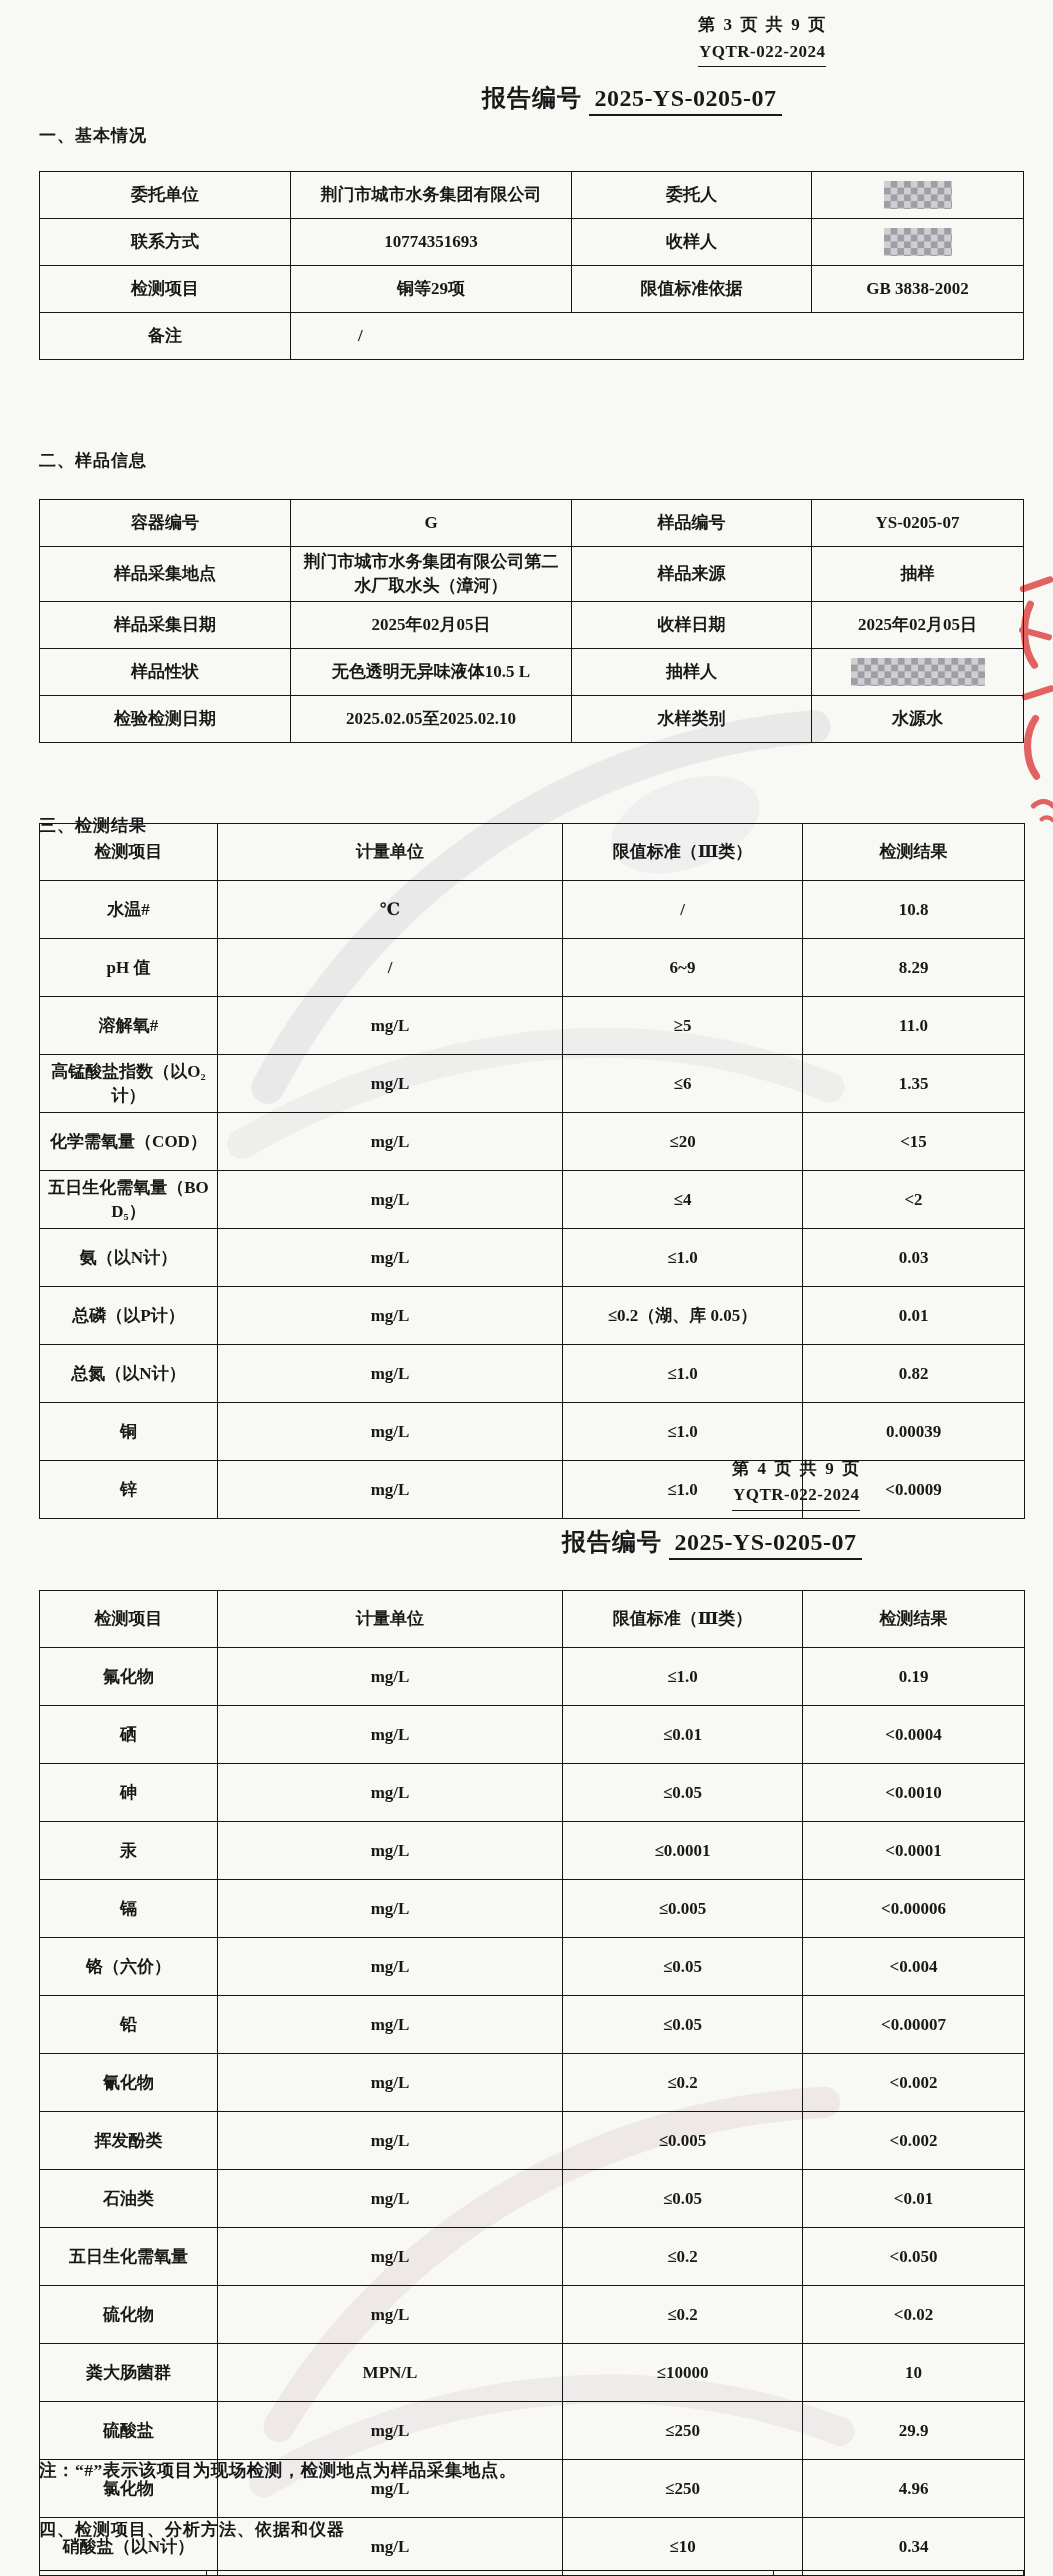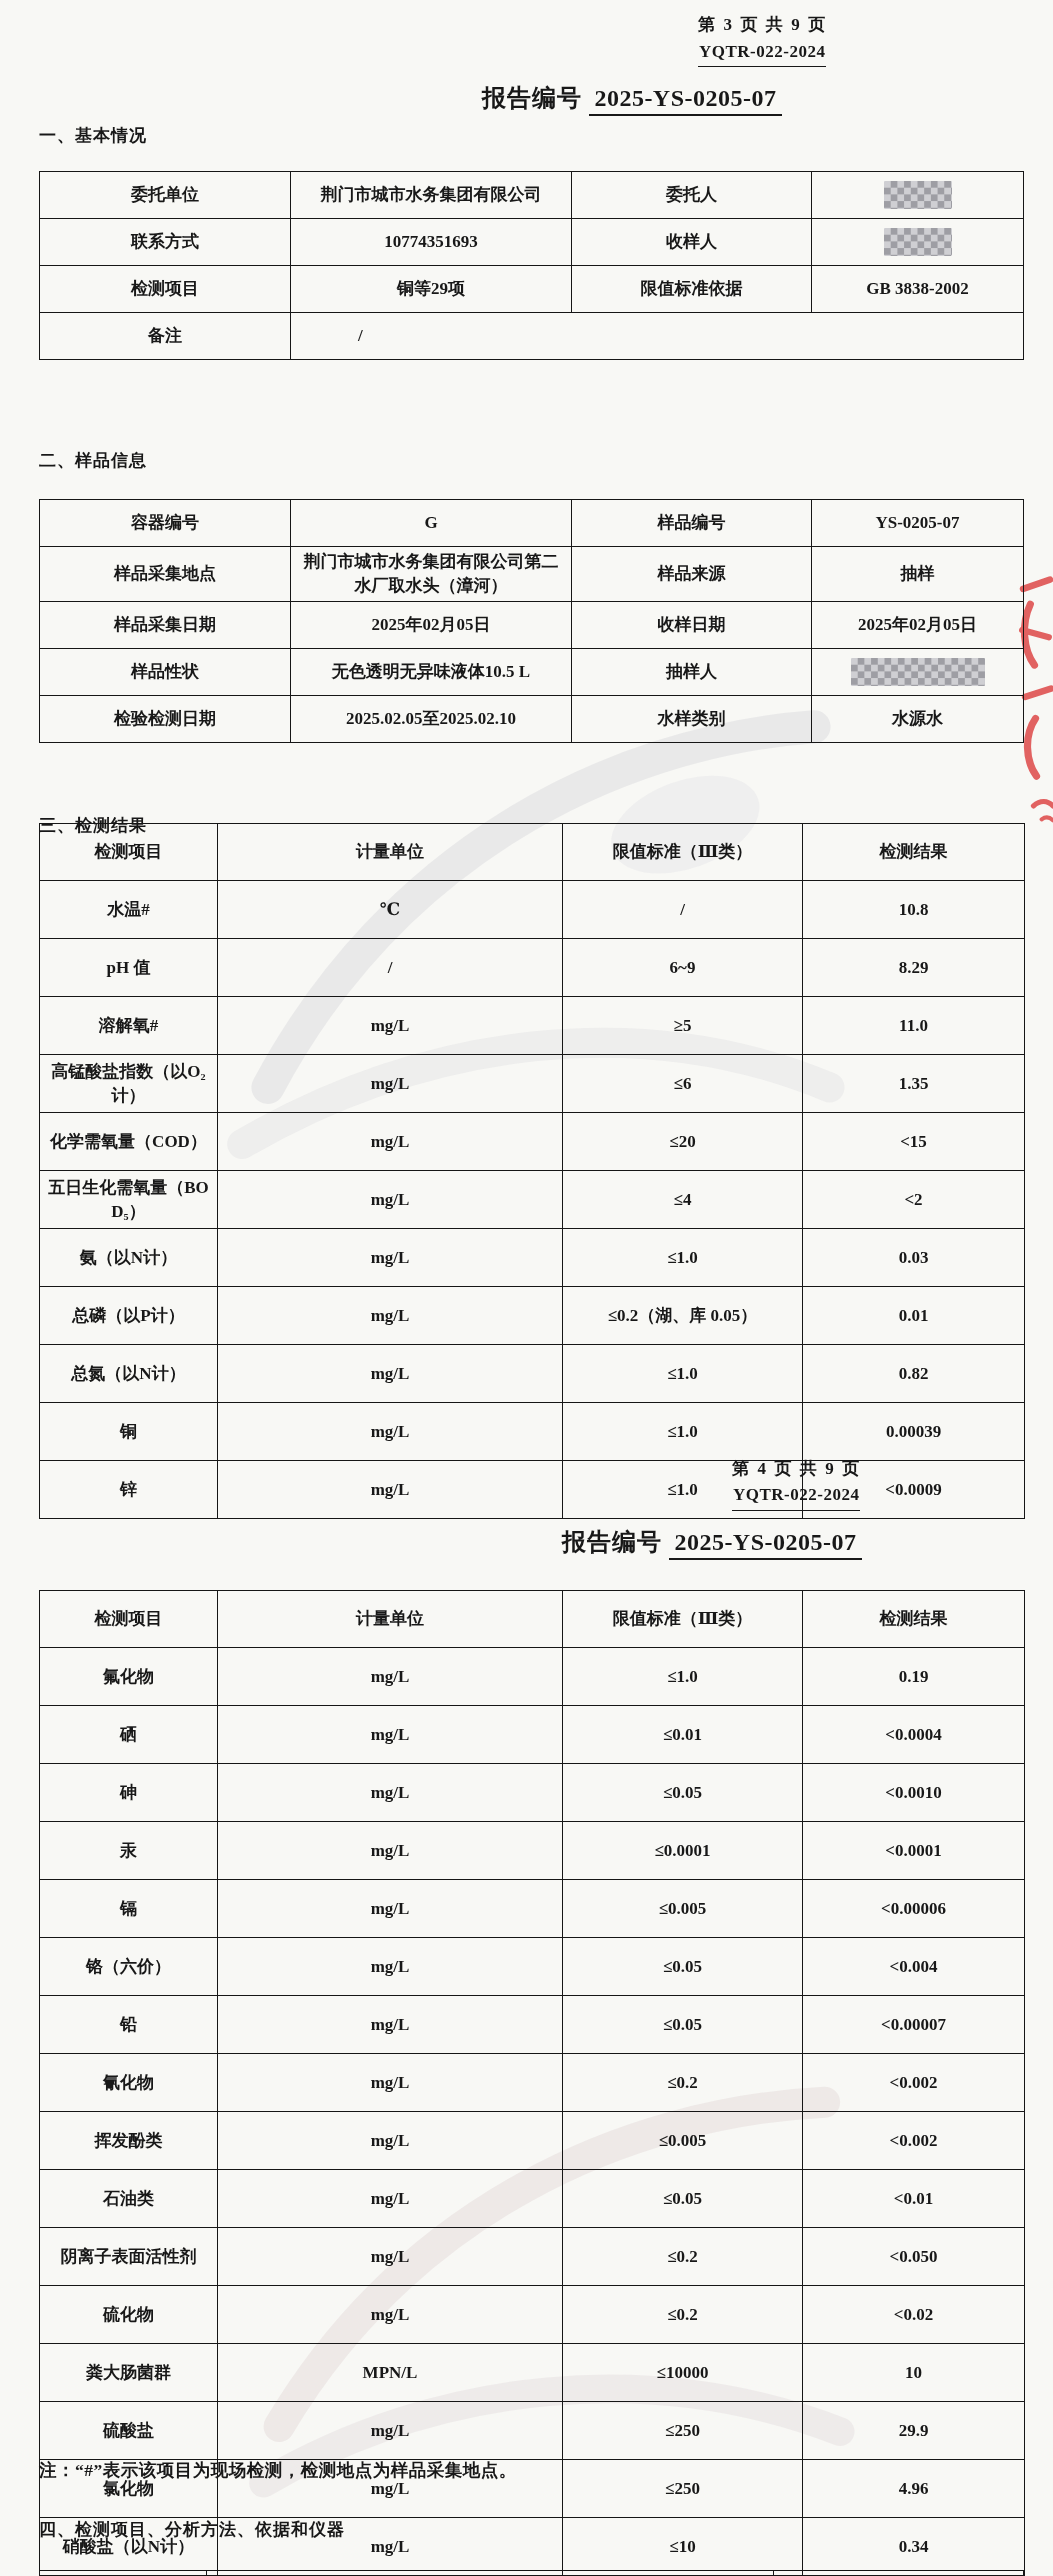--- a/index.html
+++ b/index.html
@@ -305,21 +305,21 @@
         <td>≤0.005</td>
         <td>&lt;0.002</td>
       </tr>
       <tr>
         <td>石油类</td>
         <td>mg/L</td>
         <td>≤0.05</td>
         <td>&lt;0.01</td>
       </tr>
       <tr>
-        <td>阴离子表面活性剂</td>
+        <td>五日生化需氧量</td>
         <td>mg/L</td>
         <td>≤0.2</td>
         <td>&lt;0.050</td>
       </tr>
       <tr>
         <td>硫化物</td>
         <td>mg/L</td>
         <td>≤0.2</td>
         <td>&lt;0.02</td>
       </tr>

